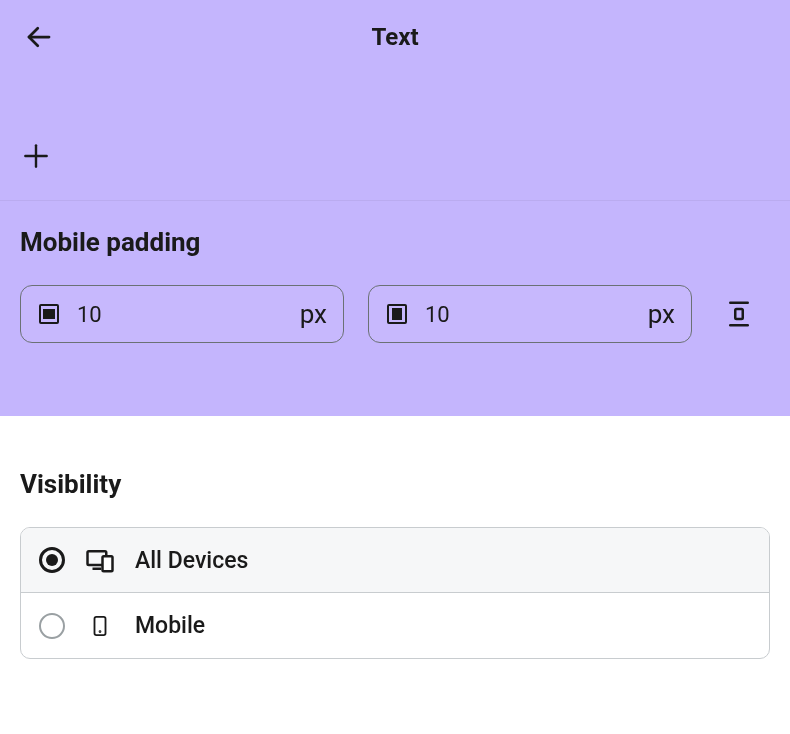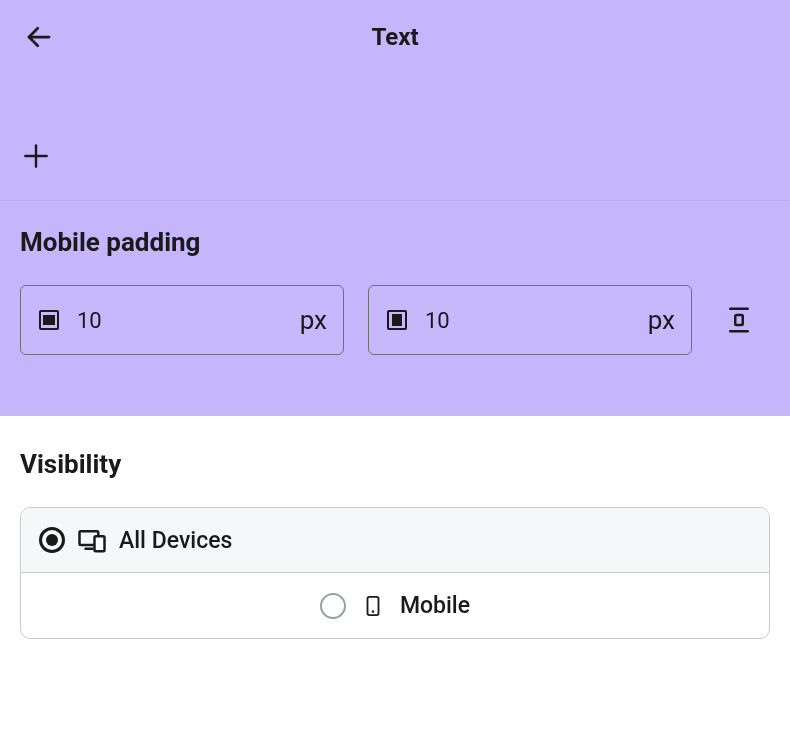--- a/index.html
+++ b/index.html
@@ -68,22 +68,22 @@
     }
     .padding-row {
       display: flex;
       align-items: center;
       gap: 24px;
     }
     .padding-input {
       display: flex;
       align-items: center;
       border: 1px solid #6b7175;
-      border-radius: 6px;
-      height: 70px;
+      border-radius: 12px;
+      height: 58px;
       padding: 0 16px;
       width: 324px;
       background: rgba(255,255,255,0.05);
       cursor: text;
     }
     .padding-input-icon {
       margin-right: 16px;
       display: flex;
       align-items: center;
     }
@@ -98,46 +98,45 @@
       color: #1a1a1a;
     }
     .lock-icon {
       display: flex;
       align-items: center;
       justify-content: center;
       cursor: pointer;
       margin-left: 8px;
     }
     .visibility-section {
-      padding: 15px 20px 0 20px;
+      padding: 35px 20px 0 20px;
     }
     .visibility-title {
       font-size: 26px;
       font-weight: 700;
       color: #1a1a1a;
       margin-top: 18px;
       margin-bottom: 28px;
     }
     .visibility-list {
       border: 1px solid #c8cccf;
       border-radius: 10px;
       overflow: hidden;
     }
     .visibility-item {
       display: flex;
       align-items: center;
       height: 65px;
       padding: 0 18px;
       border-bottom: 1px solid #c8cccf;
       cursor: pointer;
-      gap: 12px;
+      gap: 20px;
     }
     .visibility-item:last-child {
       border-bottom: none;
-      justify-content: center;
     }
     .visibility-item.selected {
       background: #f6f7f8;
     }
     .radio {
       width: 26px;
       height: 26px;
       border-radius: 50%;
       border: 2px solid #9aa0a3;
       display: flex;

